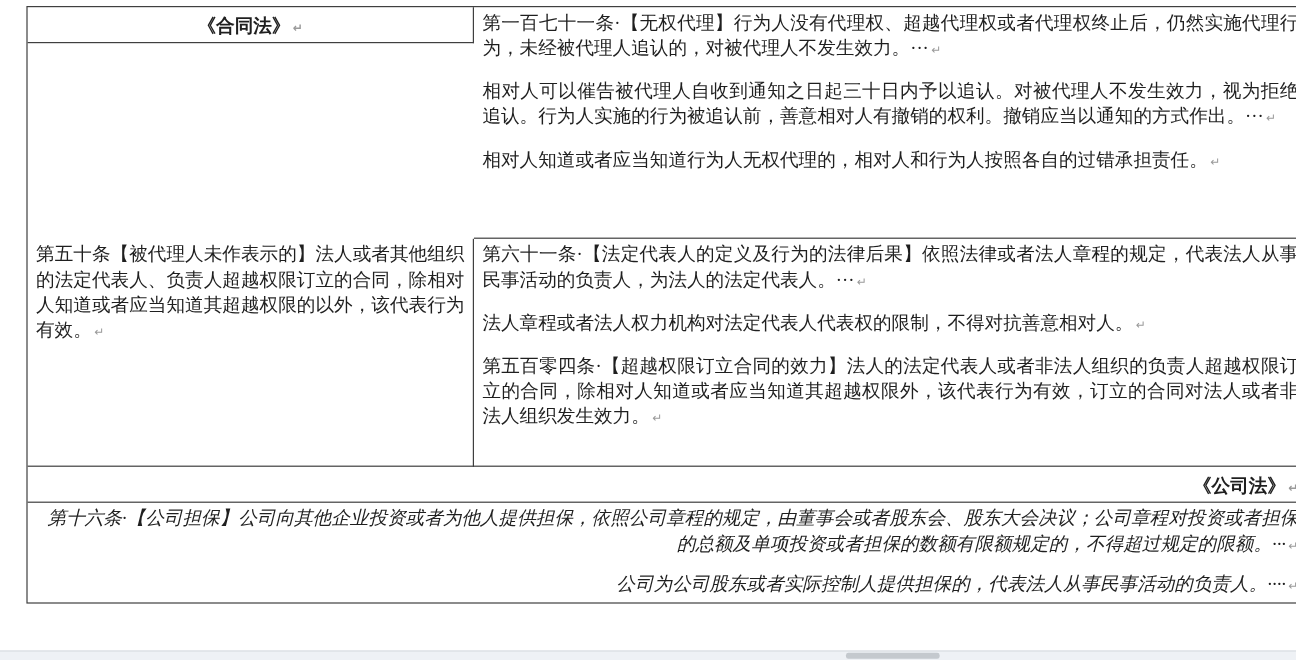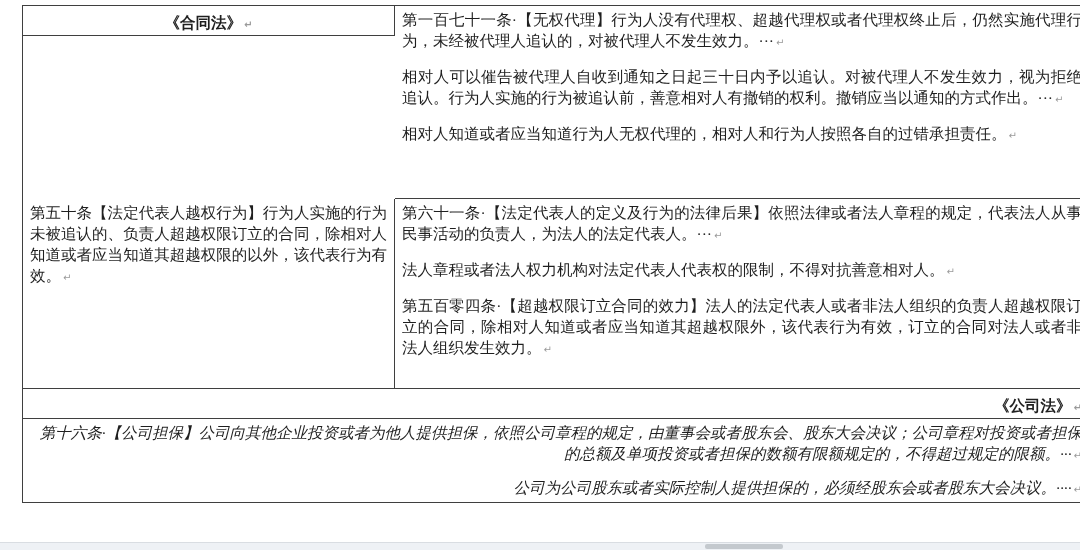--- a/index.html
+++ b/index.html
@@ -83,34 +83,34 @@
     <span>《合同法》</span><span class="pmark">↵</span>
   </div>
 
   <div class="cell right-col row1-cell">
     <p class="para"><span>第一百七十一条·【无权代理】行为人没有代理权、超越代理权或者代理权终止后，仍然实施代理行为，未经被代理人追认的，对被代理人不发生效力。···</span><span class="pmark">↵</span></p>
     <p class="para"><span>相对人可以催告被代理人自收到通知之日起三十日内予以追认。对被代理人不发生效力，视为拒绝追认。行为人实施的行为被追认前，善意相对人有撤销的权利。撤销应当以通知的方式作出。···</span><span class="pmark">↵</span></p>
     <p class="para"><span>相对人知道或者应当知道行为人无权代理的，相对人和行为人按照各自的过错承担责任。</span><span class="pmark">↵</span></p>
   </div>
 
   <div class="cell left-col row2-cell">
-    <p class="para"><span>第五十条【法定代表人越权行为】行为人实施的行为未被追认的、负责人超越权限订立的合同，除相对人知道或者应当知道其超越权限的以外，该代表行为有效。</span><span class="pmark">↵</span></p>
+    <p class="para"><span>第五十条【被代理人未作表示的】法人或者其他组织的法定代表人、负责人超越权限订立的合同，除相对人知道或者应当知道其超越权限的以外，该代表行为有效。</span><span class="pmark">↵</span></p>
   </div>
   <div class="cell right-col row2-cell">
     <p class="para"><span>第六十一条·【法定代表人的定义及行为的法律后果】依照法律或者法人章程的规定，代表法人从事民事活动的负责人，为法人的法定代表人。···</span><span class="pmark">↵</span></p>
     <p class="para"><span>法人章程或者法人权力机构对法定代表人代表权的限制，不得对抗善意相对人。</span><span class="pmark">↵</span></p>
     <p class="para"><span>第五百零四条·【超越权限订立合同的效力】法人的法定代表人或者非法人组织的负责人超越权限订立的合同，除相对人知道或者应当知道其超越权限外，该代表行为有效，订立的合同对法人或者非法人组织发生效力。</span><span class="pmark">↵</span></p>
   </div>
 
   <div class="cell span2 header-cell">
     <span>《公司法》</span><span class="pmark">↵</span>
   </div>
 
   <div class="cell span2 last-row bottom-cell">
     <p class="para"><span>第十六条·【公司担保】公司向其他企业投资或者为他人提供担保，依照公司章程的规定，由董事会或者股东会、股东大会决议；公司章程对投资或者担保的总额及单项投资或者担保的数额有限额规定的，不得超过规定的限额。···</span><span class="pmark">↵</span></p>
-    <p class="para"><span>公司为公司股东或者实际控制人提供担保的，必须经股东会或者股东大会决议。····</span><span class="pmark">↵</span></p>
+    <p class="para"><span>公司为公司股东或者实际控制人提供担保的，代表法人从事民事活动的负责人。····</span><span class="pmark">↵</span></p>
   </div>
 
 </div>
 
 <div class="bottom-strip">
   <div class="scroll-thumb"></div>
 </div>
 
 </body></html>

